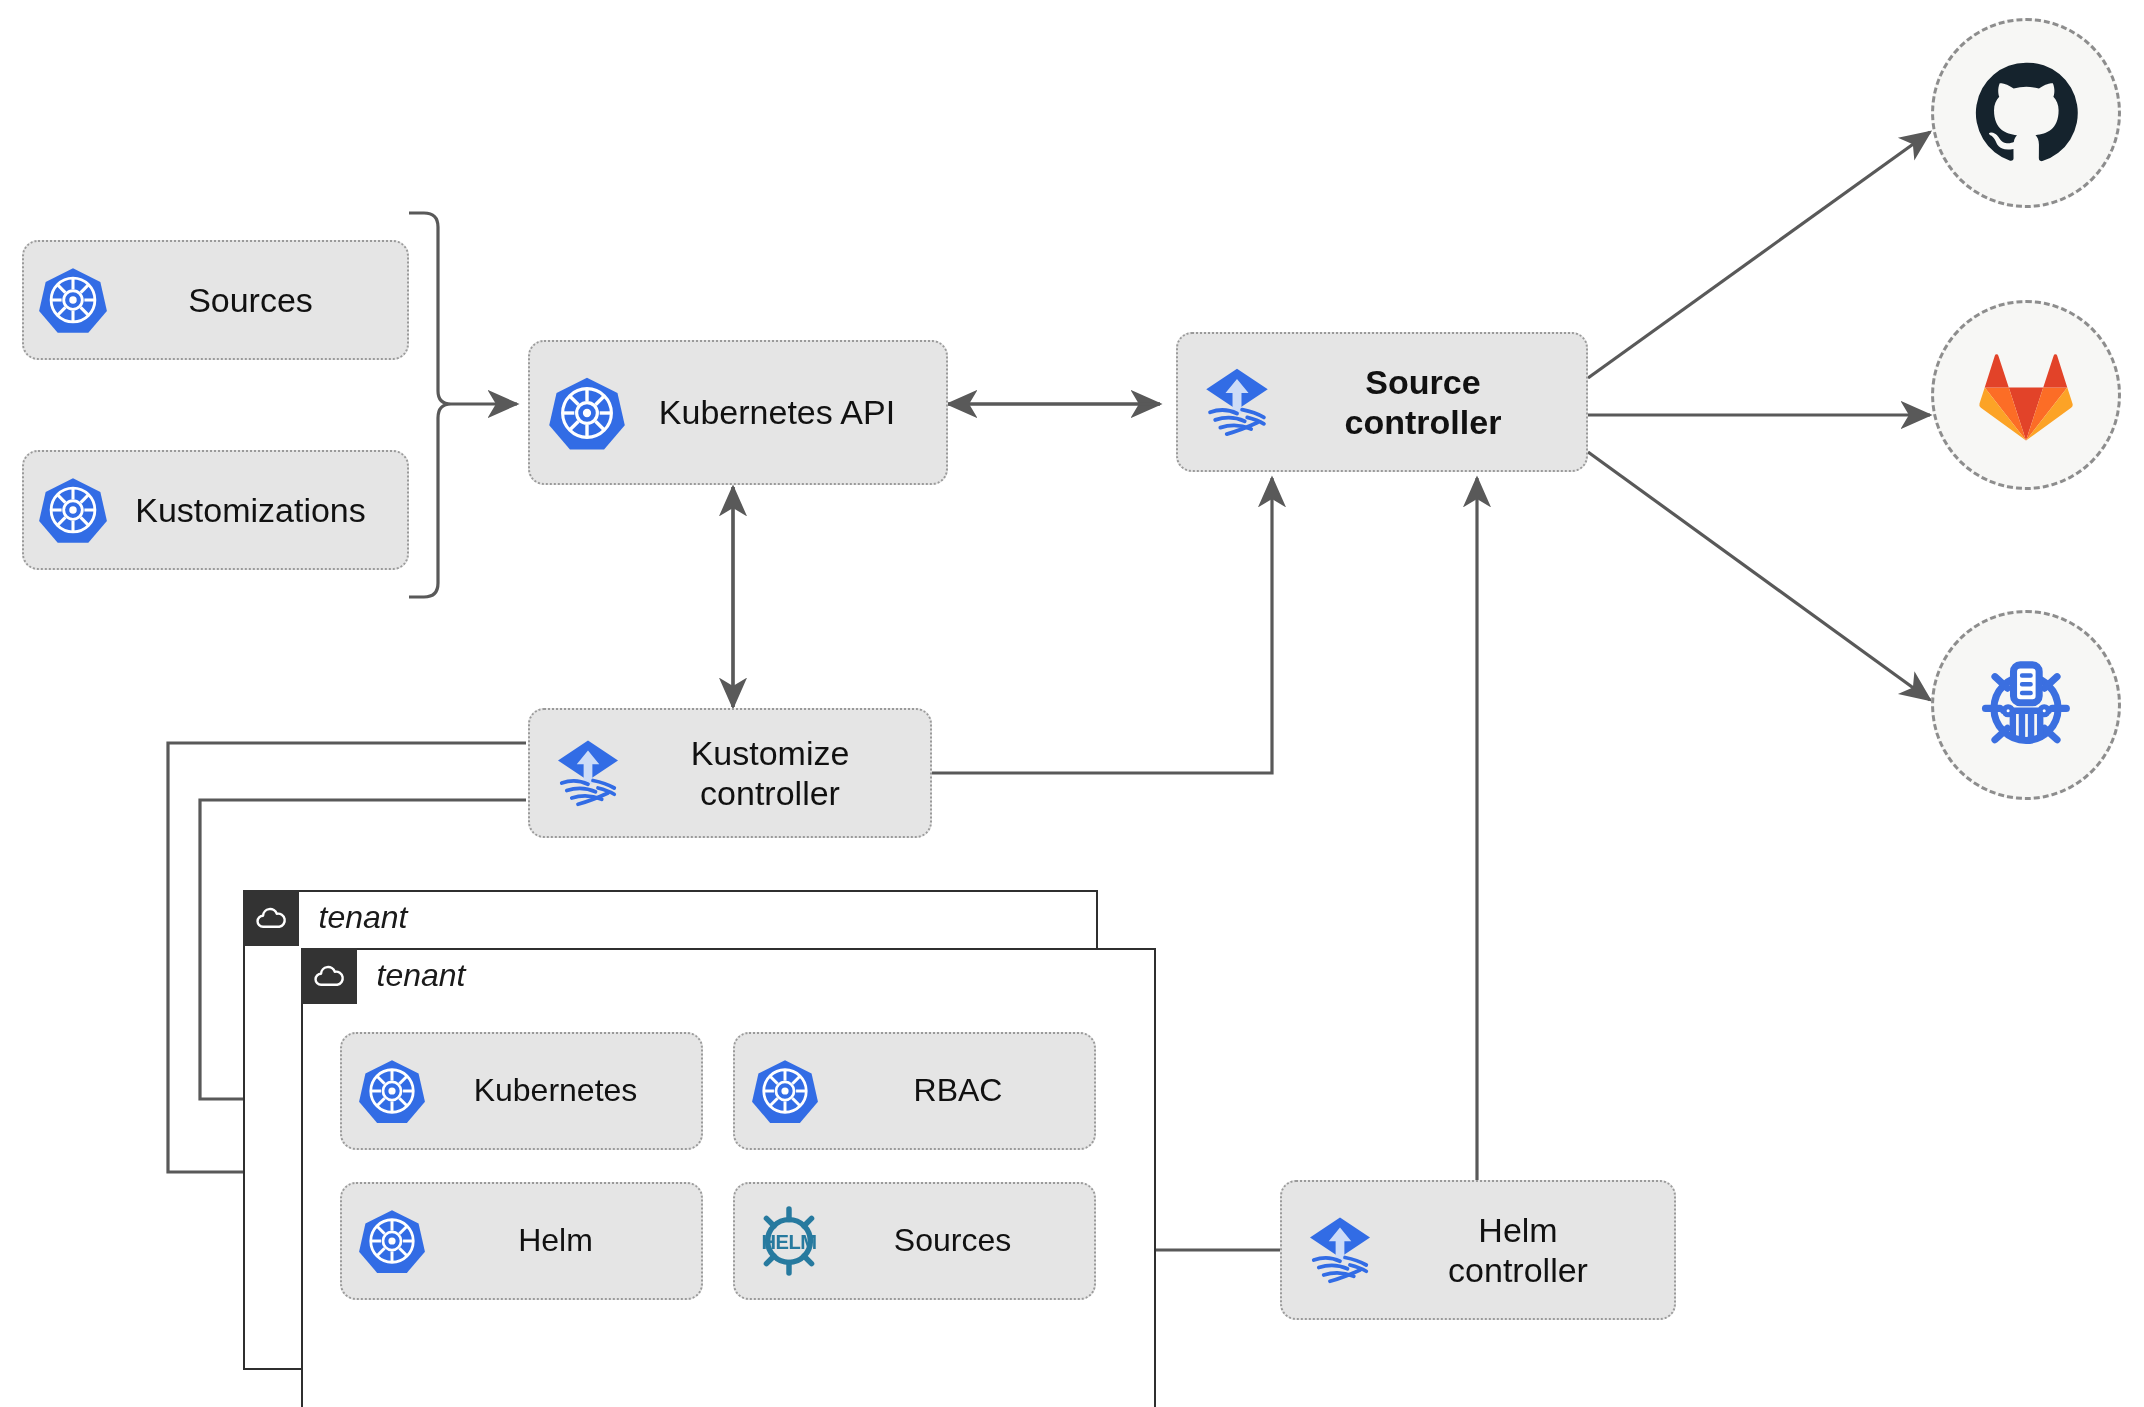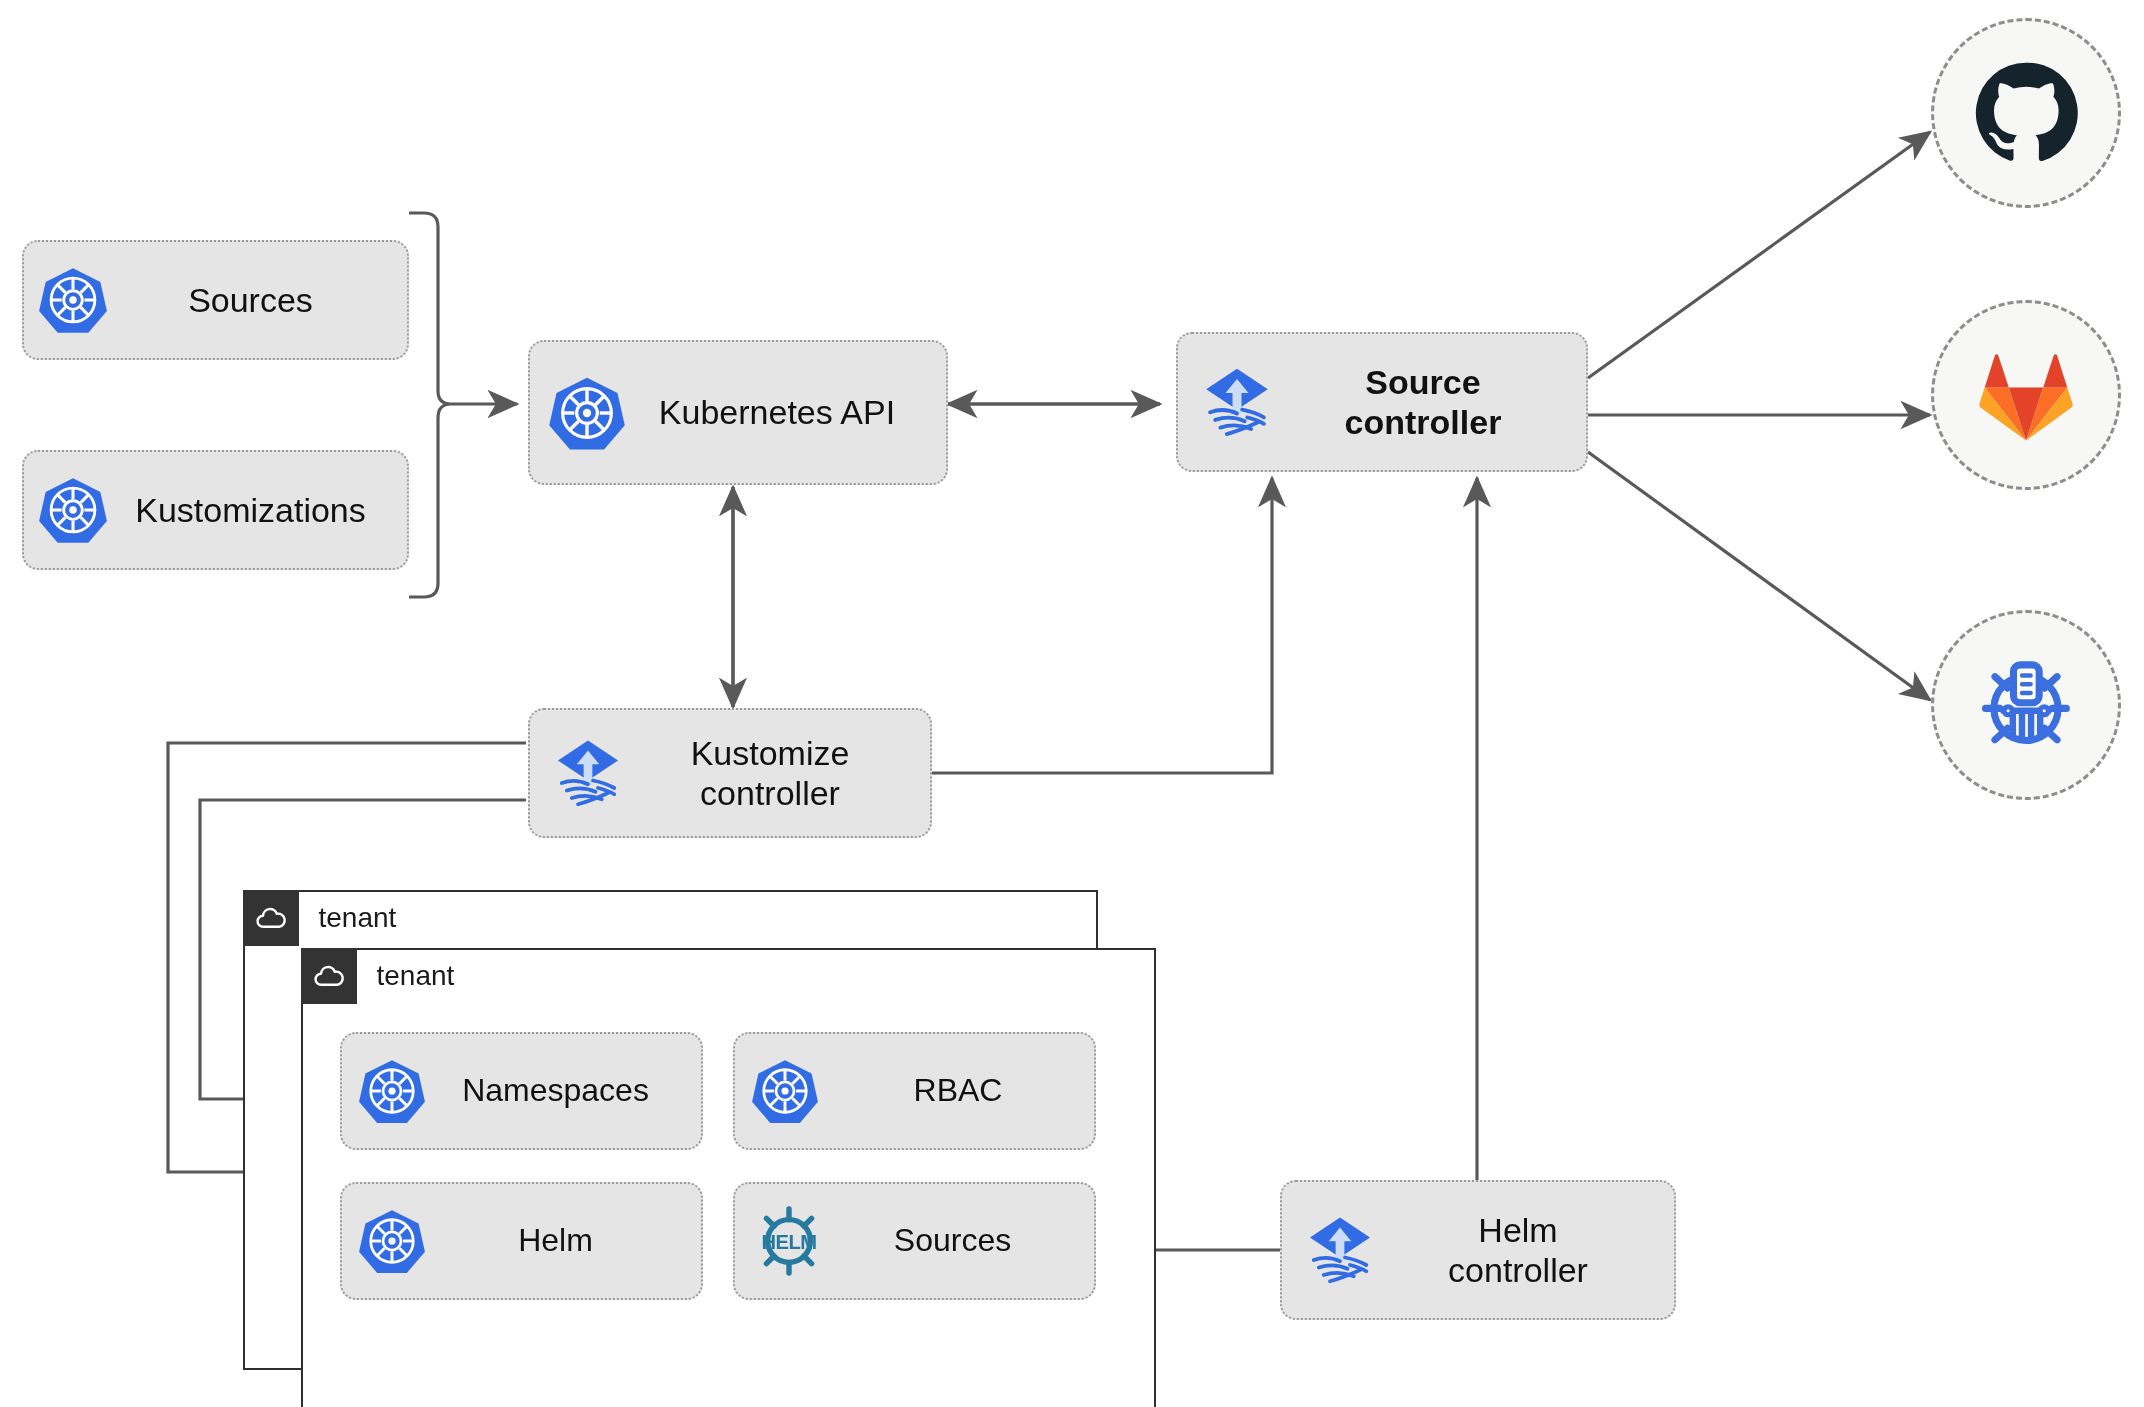--- a/index.html
+++ b/index.html
@@ -86,24 +86,25 @@
   .tenant .tbicon {
     width: 56px;
     height: 56px;
     background: #333333;
     display: flex;
     align-items: center;
     justify-content: center;
     flex: 0 0 auto;
   }
   .tenant .tblabel {
-    font-size: 28px;
+    font-size: 32px;
     color: #1a1a1a;
     padding-left: 20px;
     white-space: nowrap;
+    font-style: italic;
   }
 </style>
 </head>
 <body>
 
 <div id="stage">
 
   <svg class="wires" viewBox="0 0 2144 1407">
     <defs>
       <marker id="arw" markerWidth="11" markerHeight="11" refX="9.2" refY="5.2" orient="auto" markerUnits="strokeWidth">
@@ -300,21 +301,21 @@
             <path d="M38 39.8l2-2 6.8 6.8-2 2z"></path>
           <path d="M12 30.6h9.6v2.8H12z"></path>
             <path d="M42.4 30.6H52v2.8h-9.6z"></path>
           <path d="M17.2 44.6l6.8-6.8 2 2-6.8 6.8z"></path>
             <path d="M38 24.2l6.8-6.8 2 2-6.8 6.8z"></path>
         </g>
         <circle cx="32" cy="32" r="20" fill="none" stroke="#ffffff" stroke-width="2.6"></circle>
         <circle cx="32" cy="32" r="8.5" fill="none" stroke="#ffffff" stroke-width="2.6"></circle>
       </svg>
     </div>
-    <div class="lbl lbl-32">Namespaces</div>
+    <div class="lbl lbl-32">Kubernetes</div>
   </div>
 
   <div class="node" style="left:733px; top:1032px; width:363px; height:118px; padding:0 16px;gap:19px;">
     <div class="ico">
       <svg width="68" height="68" viewBox="0 0 64 64">
         <path d="M32 3 L57 15.6 L63 42 L46 62 H18 L1 42 L7 15.6 Z" fill="#326CE5"></path>
         <g fill="#ffffff">
           <circle cx="32" cy="32" r="3.4"></circle>
           <path d="M30.6 12.6h2.8v9.6h-2.8z"></path>
             <path d="M30.6 41.8h2.8v9.6h-2.8z"></path>

